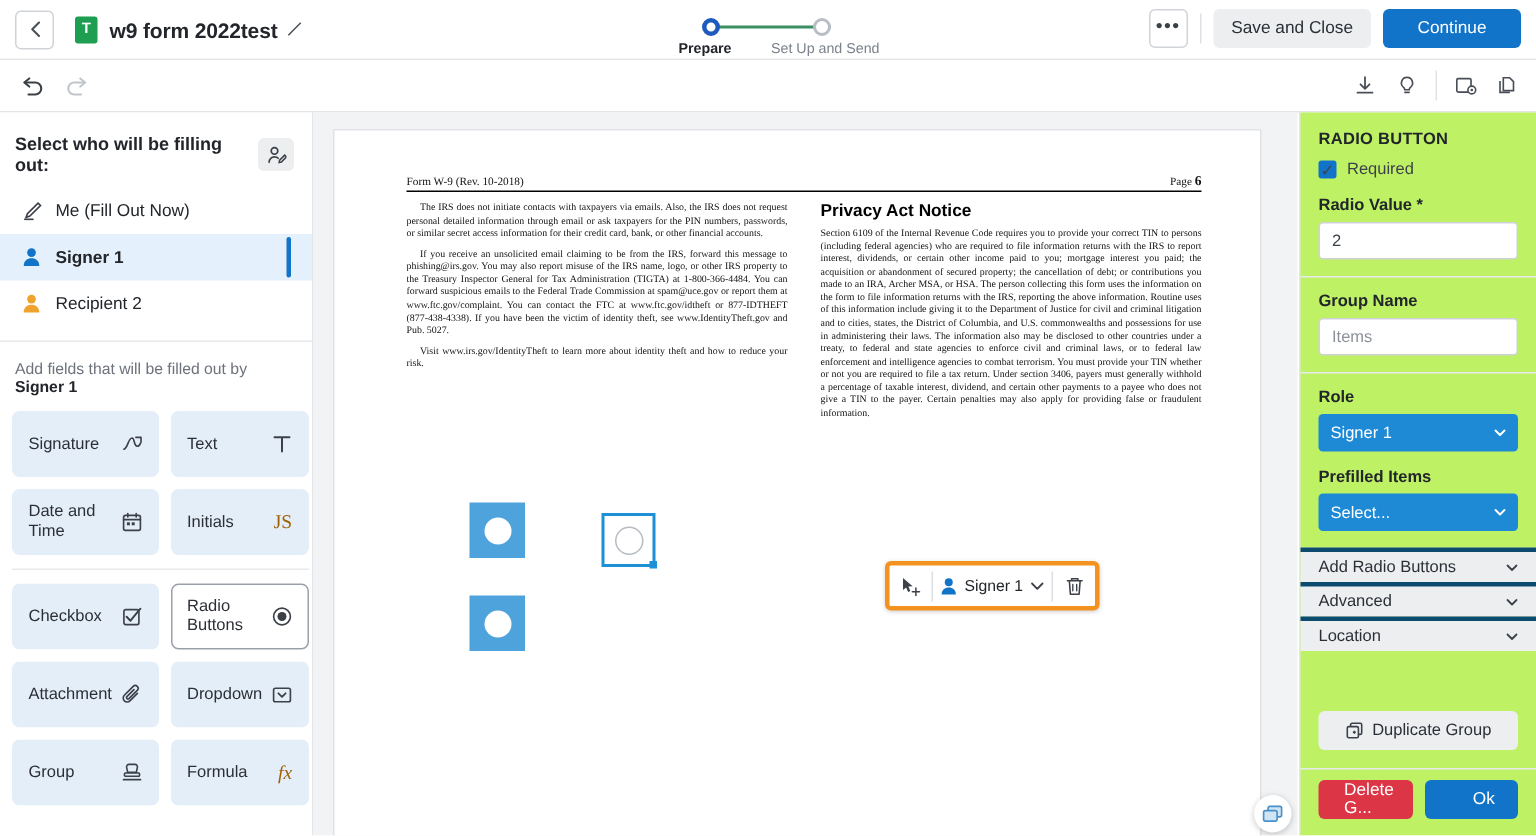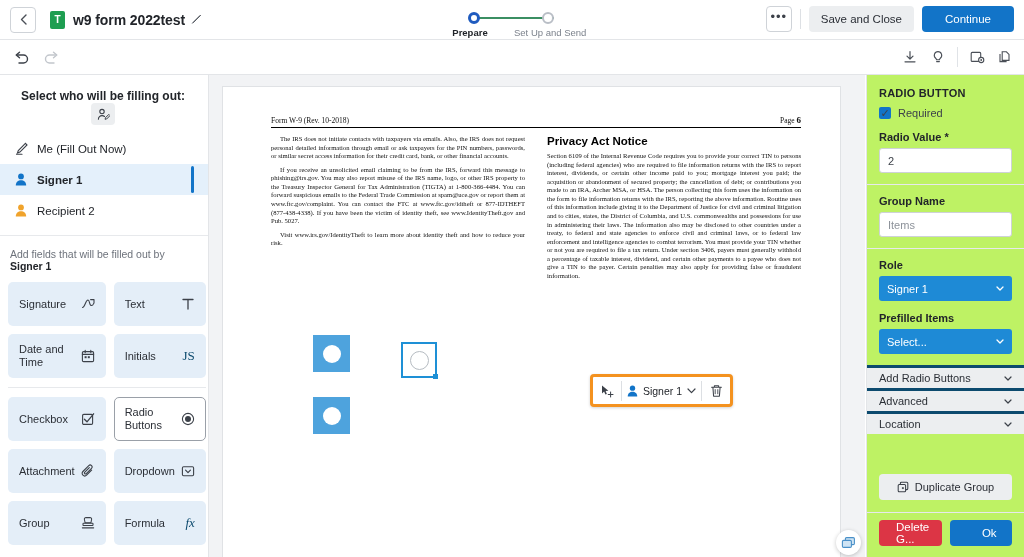--- a/index.html
+++ b/index.html
@@ -84,21 +84,20 @@
   .tb-sep { width:1px; height:20px; background:#e0e3e7; margin:0 4px; }
 
   
   .sidebar {
     position:absolute; left:0; top:75px; width:209px; height:482px;
     background:#fff; border-right:1px solid #e3e5e8; overflow:hidden;
   }
   .sb-head {
     display:flex; align-items:center; justify-content:space-between;
     padding:14px 12px 8px 10px;
-    flex-direction:column;
   }
   .sb-head-title { font-size:12px; font-weight:bold; color:#22252a; }
   .sb-head-btn {
     width:24px; height:22px; background:#eceef0; border-radius:4px;
     display:flex; align-items:center; justify-content:center; cursor:pointer; color:#3c4149;
   }
   .role-item {
     height:31px; display:flex; align-items:center; gap:9px;
     padding-left:14px; position:relative; cursor:pointer; font-size:11.5px; color:#22252a;
   }
@@ -111,21 +110,21 @@
   .sb-divider { height:1px; background:#e7e9ec; margin:9px 0 0 0; }
   .sb-hint { padding:12px 10px 10px 10px; font-size:10.5px; color:#6d727b; }
   .sb-hint b { color:#22252a; }
   .tool-grid { padding:0 8px; display:grid; grid-template-columns:1fr 1fr; gap:8px 8px; }
   .tool {
     height:44px; background:#e4eef8; border-radius:5px; border:1px solid transparent;
     display:flex; align-items:center; justify-content:space-between;
     padding:0 10px; cursor:pointer; font-size:11px; color:#2b2f36; line-height:1.15;
   }
   .tool.active { border:1px solid #9aa0a8; background:#fff; }
-  .tool .ti { color:#0c4a6e; flex:none; margin-left:6px; }
+  .tool .ti { color:#a16207; flex:none; margin-left:6px; }
   .tool-sep { grid-column:1 / span 2; height:1px; background:#e7e9ec; margin:1px 0; }
 
   
   .canvas {
     position:absolute; left:209px; top:75px; width:656px; height:482px;
     background:#f2f3f5; overflow:hidden;
   }
   .page {
     position:absolute; left:14px; top:12px; width:617px; height:640px;
     background:#fff; box-shadow:0 0 0 1px #e0e2e5;

